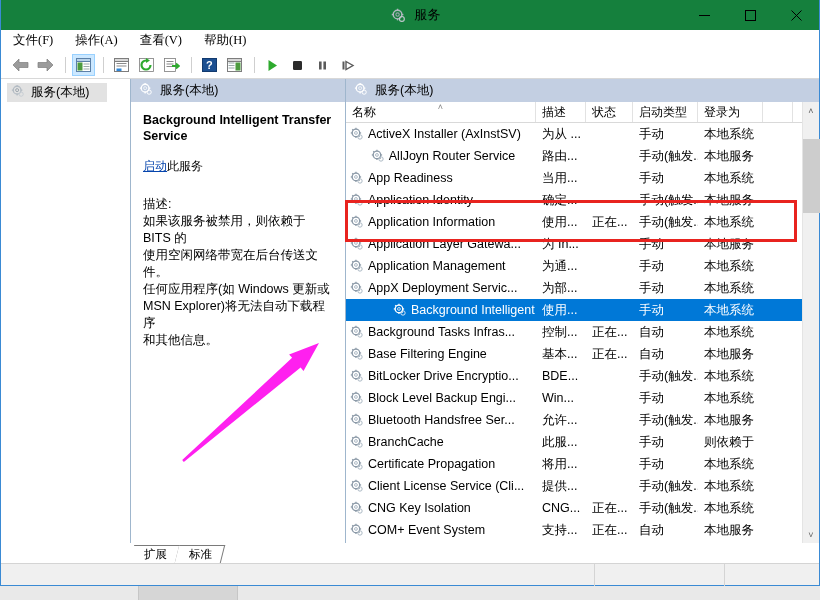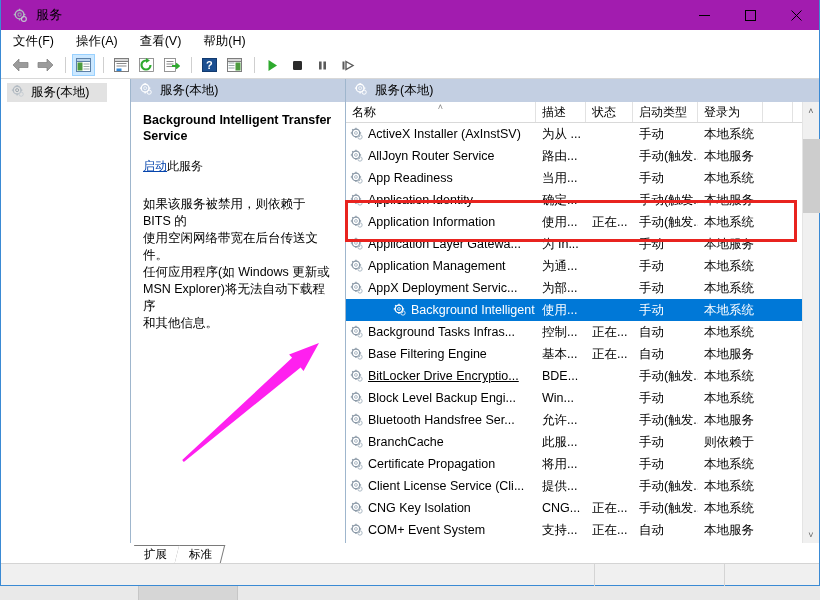--- a/index.html
+++ b/index.html
@@ -16,45 +16,47 @@
     width: 820px; height: 586px;
     background: #ffffff;
     border: 1px solid #3a8ad4;
     border-top: none;
     display: flex; flex-direction: column;
   }
 
   
   #titlebar {
     height: 30px; flex: 0 0 30px;
-    background: #a21caf;
+    background: #15803d;
     display: flex; align-items: center;
     position: relative;
+    justify-content: center;
   }
   #titlebar .tb-icon {
     margin-left: 11px; margin-right: 8px;
     width: 16px; height: 16px;
     display: inline-flex; align-items: center; justify-content: center;
   }
   #titlebar .tb-title {
     font-size: 13px; color: #000; letter-spacing: .3px;
   }
   .wbtns { position: absolute; right: 0; top: 0; height: 30px; display: flex; }
   .wbtn {
     width: 46px; height: 30px;
     display: flex; align-items: center; justify-content: center;
     color: #000;
   }
 
   
   #menubar {
     height: 22px; flex: 0 0 22px;
-    display: flex; align-items: center;
+    display: flex; 
     padding-left: 12px;
     background: #ffffff;
+    font-family: Liberation Serif, serif;
   }
   #menubar .mi {
     font-size: 12.5px; color: #000;
     padding: 2px 10px 2px 0; margin-right: 12px;
     white-space: nowrap;
   }
 
   
   #toolbar {
     height: 27px; flex: 0 0 27px;
@@ -436,20 +438,21 @@
                 <line x1="11.4" y1="7" x2="13" y2="7"></line>
             </g>
             <circle cx="11.6" cy="11.6" r="2.4" fill="none" stroke="#ffffff" stroke-width="1.1"></circle>
           </svg>
         </span>
         <span class="ph-label">服务(本地)</span>
       </div>
       <div id="detailbody">
         <div class="svc-title">Background Intelligent Transfer Service</div>
         <div class="svc-action"><a>启动</a><span>此服务</span></div>
+        <div class="svc-desc-label">描述:</div>
         <div class="svc-desc-text">如果该服务被禁用，则依赖于 BITS 的</div>
         <div class="svc-desc-text">使用空闲网络带宽在后台传送文件。</div>
         <div class="svc-desc-text">任何应用程序(如 Windows 更新或</div>
         <div class="svc-desc-text">MSN Explorer)将无法自动下载程序</div>
         <div class="svc-desc-text">和其他信息。</div>
       </div>
     </div>
 
     <div id="listpane">
       <div class="pane-header">
@@ -509,21 +512,21 @@
                     <circle cx="11.4" cy="11.4" r="2.5" fill="none" stroke="#a9b6c2" stroke-width="1.1"></circle>
                   </svg>
                   <span>ActiveX Installer (AxInstSV)</span>
                 </div>
                 <div class="cell desc" style="width: 50px; flex: 0 0 50px;">为从 ...</div>
                 <div class="cell status" style="width: 47px; flex: 0 0 47px;"></div>
                 <div class="cell startup" style="width: 65px; flex: 0 0 65px;">手动</div>
                 <div class="cell logon" style="width: 65px; flex: 0 0 65px;">本地系统</div>
               </div>
               <div class="row">
-                <div class="cell name" style="width: 190px; flex: 0 0 190px;">
+                <div class="cell name" style="width: 190px; flex: 0 0 190px; justify-content: center;">
                   <svg class="gear" width="14" height="14" viewBox="0 0 16 16">
                     <circle cx="6.8" cy="6.8" r="4.3" fill="none" stroke="#8c9aa8" stroke-width="1.5"></circle>
                     <circle cx="6.8" cy="6.8" r="1.6" fill="none" stroke="#a9b6c2" stroke-width="1.1"></circle>
                     <g stroke="#8c9aa8" stroke-width="1.4">
                       <line x1="6.8" y1="0.9" x2="6.8" y2="2.5"></line>
                       <line x1="6.8" y1="11.1" x2="6.8" y2="12.7"></line>
                       <line x1="0.9" y1="6.8" x2="2.5" y2="6.8"></line>
                       <line x1="11.1" y1="6.8" x2="12.7" y2="6.8"></line>
                       <line x1="2.6" y1="2.6" x2="3.7" y2="3.7"></line>
                       <line x1="9.9" y1="9.9" x2="11" y2="11"></line>
@@ -729,21 +732,21 @@
                     <circle cx="11.4" cy="11.4" r="2.5" fill="none" stroke="#a9b6c2" stroke-width="1.1"></circle>
                   </svg>
                   <span>Base Filtering Engine</span>
                 </div>
                 <div class="cell desc" style="width: 50px; flex: 0 0 50px;">基本...</div>
                 <div class="cell status" style="width: 47px; flex: 0 0 47px;">正在...</div>
                 <div class="cell startup" style="width: 65px; flex: 0 0 65px;">自动</div>
                 <div class="cell logon" style="width: 65px; flex: 0 0 65px;">本地服务</div>
               </div>
               <div class="row">
-                <div class="cell name" style="width: 190px; flex: 0 0 190px; text-decoration: underline;">
+                <div class="cell name" style="width: 190px; flex: 0 0 190px;">
                   <svg class="gear" width="14" height="14" viewBox="0 0 16 16">
                     <circle cx="6.8" cy="6.8" r="4.3" fill="none" stroke="#8c9aa8" stroke-width="1.5"></circle>
                     <circle cx="6.8" cy="6.8" r="1.6" fill="none" stroke="#a9b6c2" stroke-width="1.1"></circle>
                     <g stroke="#8c9aa8" stroke-width="1.4">
                       <line x1="6.8" y1="0.9" x2="6.8" y2="2.5"></line>
                       <line x1="6.8" y1="11.1" x2="6.8" y2="12.7"></line>
                       <line x1="0.9" y1="6.8" x2="2.5" y2="6.8"></line>
                       <line x1="11.1" y1="6.8" x2="12.7" y2="6.8"></line>
                       <line x1="2.6" y1="2.6" x2="3.7" y2="3.7"></line>
                       <line x1="9.9" y1="9.9" x2="11" y2="11"></line>

